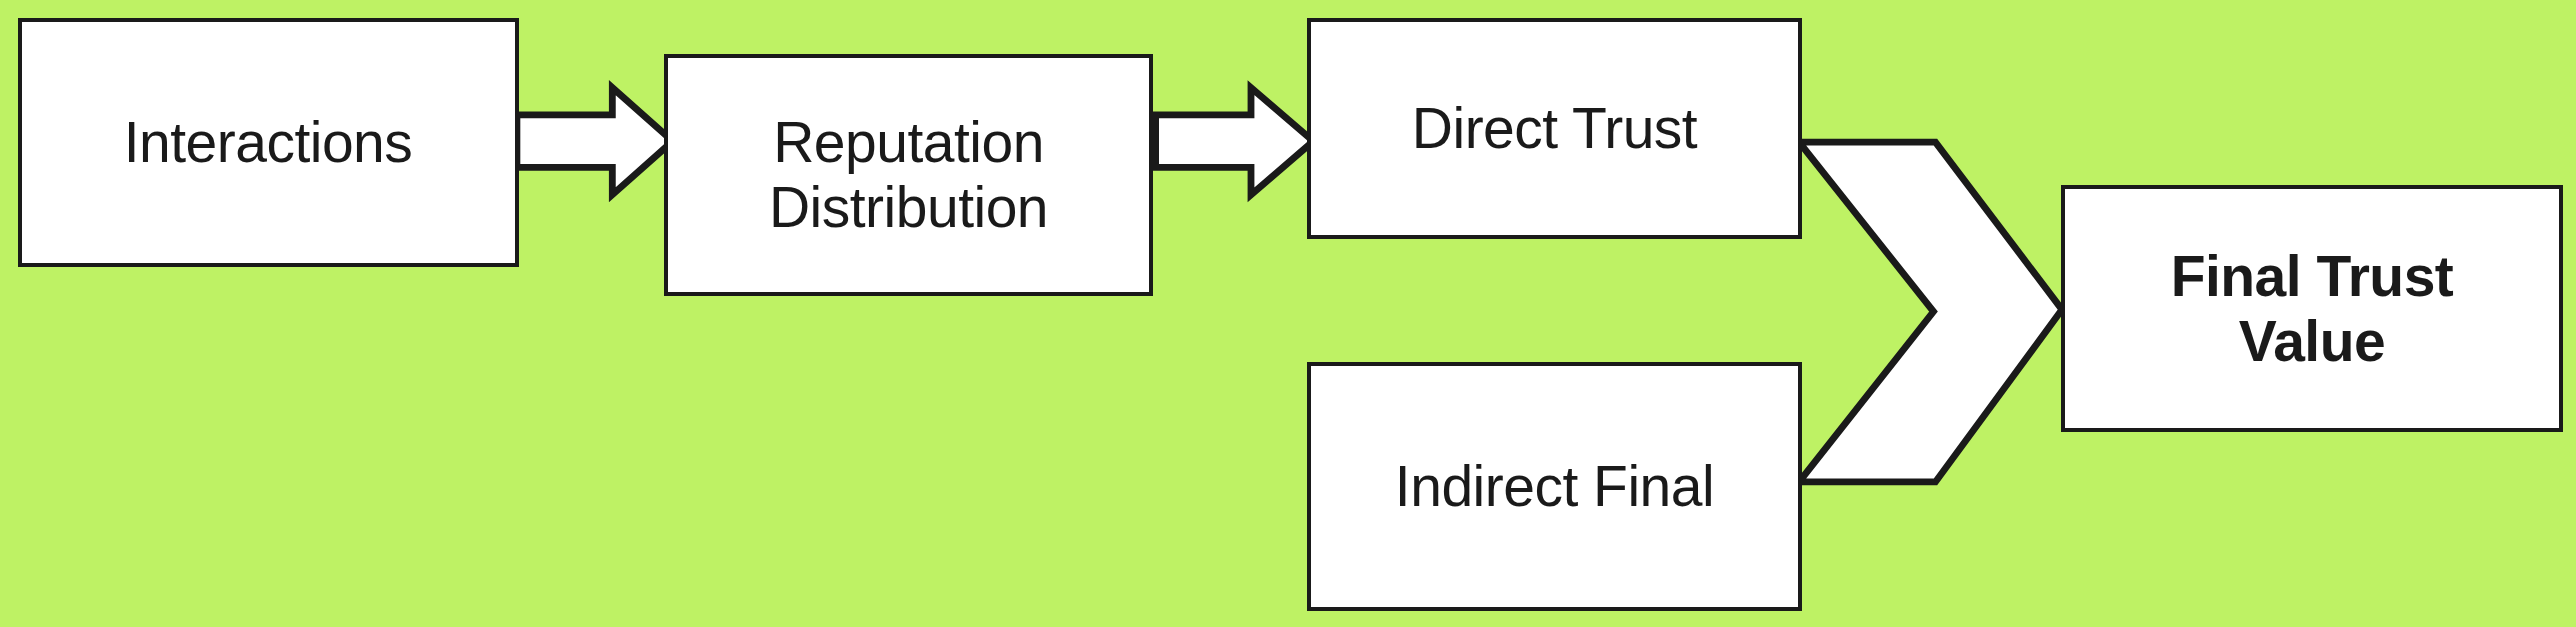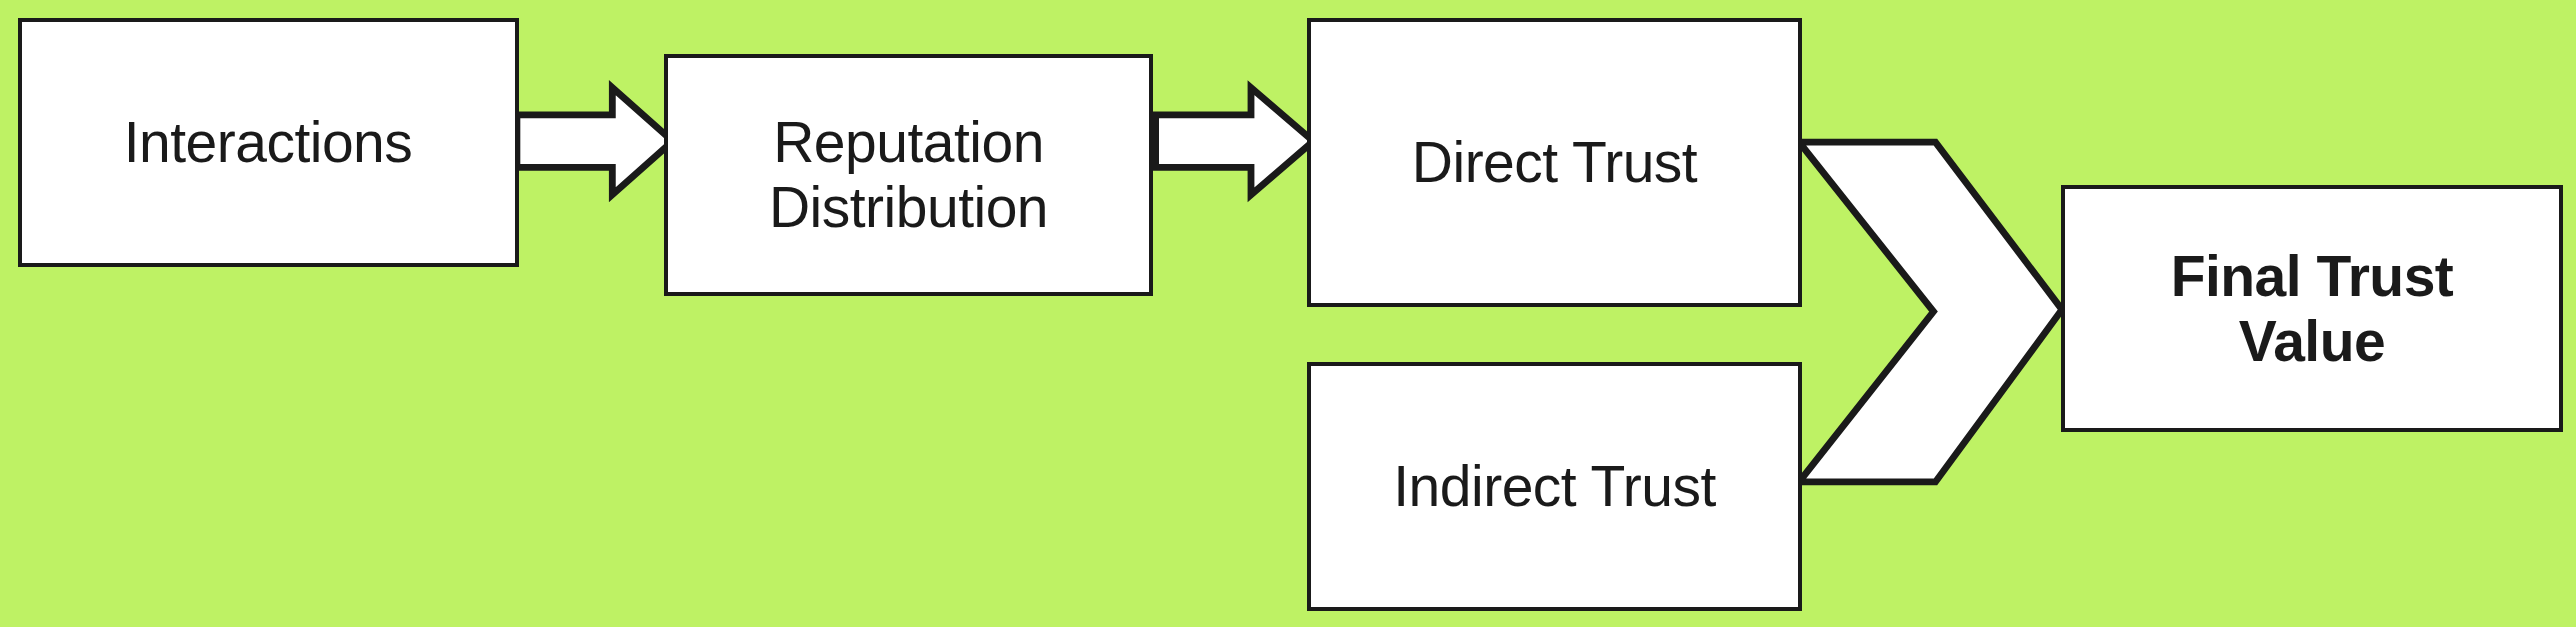--- a/index.html
+++ b/index.html
@@ -40,21 +40,21 @@
     position: absolute;
     left: 0;
     top: 0;
     width: 2576px;
     height: 627px;
     pointer-events: none;
   }
   
   #node-interactions            { left: 17.5px;   top: 17.5px;  width: 501px; height: 249px; }
   #node-reputation-distribution { left: 664px;  top: 17.5px;  width: 489px; height: 242px; margin-top: 36px; }
-  #node-direct-trust            { left: 1307px; top: 17.5px;  width: 495px; height: 289px; }
+  #node-direct-trust            { left: 1307px; top: 17.5px;  width: 495px; height: 221px; }
   #node-indirect-trust          { left: 1307px; top: 362px; width: 495px; height: 249px; }
   #node-final-trust-value       { left: 2061px; top: 185px; width: 502px; height: 247px; font-weight: bold; }
 </style>
 </head>
 <body>
 
 <div id="canvas">
 
   <svg class="svg-layer" viewBox="0 0 2644 644" xmlns="http://www.w3.org/2000/svg">
 
@@ -72,21 +72,21 @@
   <div class="node" id="node-reputation-distribution">
     <span class="node-label">Reputation
 Distribution</span>
   </div>
 
   <div class="node" id="node-direct-trust">
     <span class="node-label">Direct Trust</span>
   </div>
 
   <div class="node" id="node-indirect-trust">
-    <span class="node-label">Indirect Trust</span>
+    <span class="node-label">Indirect Final</span>
   </div>
 
   <div class="node" id="node-final-trust-value">
     <span class="node-label">Final Trust
 Value</span>
   </div>
 
 </div>
 
 

